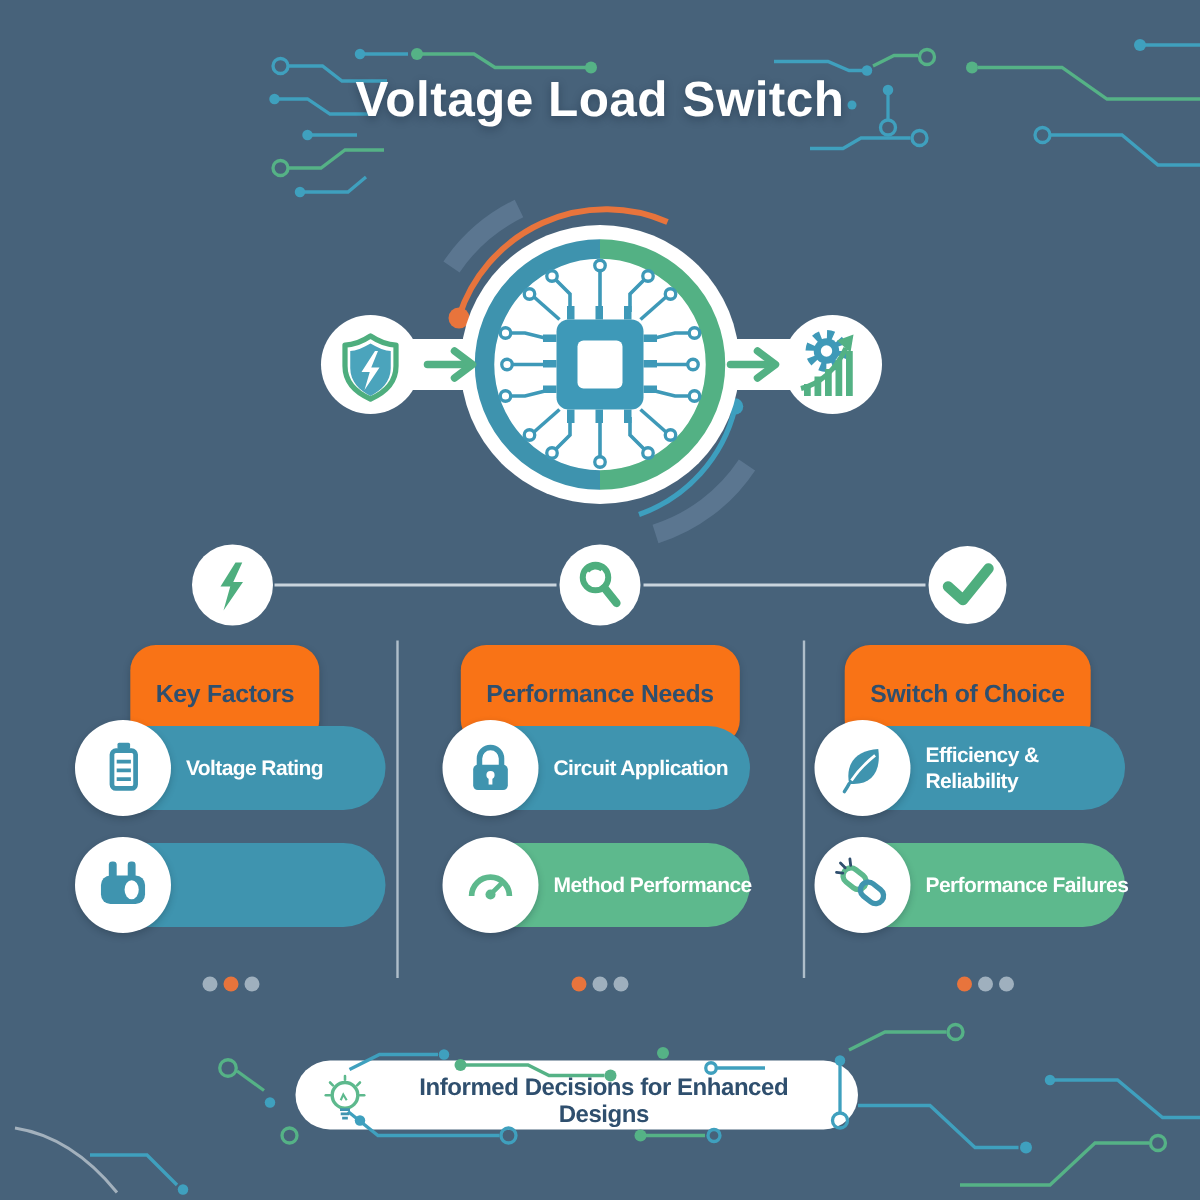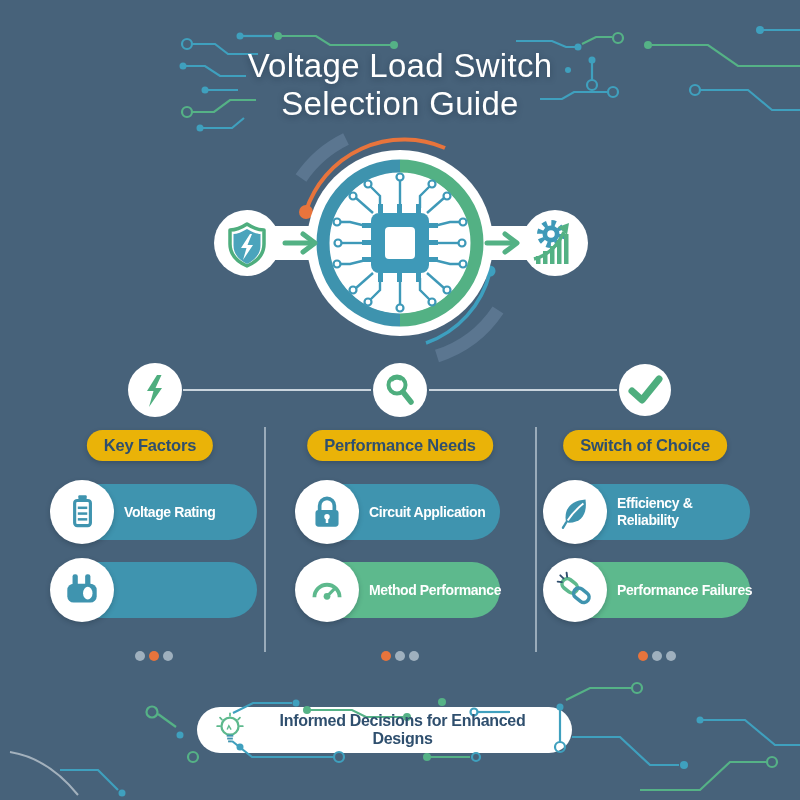--- a/index.html
+++ b/index.html
@@ -14,25 +14,25 @@
   .oc-t{fill:none;stroke:#3fa0be;stroke-width:2.2}
   .oc-g{fill:none;stroke:#55b286;stroke-width:2.2}
   .dc-t{fill:#3fa0be}
   .dc-g{fill:#55b286}
   .ct{stroke:#3e99b8;stroke-width:2.4;fill:none}
   .cterm{fill:#fff;stroke:#3e99b8;stroke-width:2.2}
   .conn{stroke:#c9d4dd;stroke-width:2}
   .divider{stroke:#c2cfd9;stroke-width:1.6;opacity:.85}
 
   .title{position:absolute;top:47px;left:0;width:800px;text-align:center;color:#fff;
-         font-weight:400;font-size:33px;line-height:38px;letter-spacing:.3px;z-index:2;
+         font-weight:700;font-size:33px;line-height:38px;letter-spacing:.3px;z-index:2;
          text-shadow:0 2px 6px rgba(15,30,45,.35)}
 
-  .col-header{position:absolute;top:430px;transform:translateX(-50%);background:#eab308;color:#2f4f6e;
-         font-weight:700;font-size:16.5px;letter-spacing:-.2px;padding:6px 17px;border-radius:17px;
+  .col-header{position:absolute;top:430px;transform:translateX(-50%);background:#f97316;color:#2f4f6e;
+         font-weight:700;font-size:16.5px;letter-spacing:-.2px;padding:24px 17px;border-radius:17px;
          white-space:nowrap;z-index:2;box-shadow:0 2px 5px rgba(15,30,45,.25)}
   .col-header.c1{left:150px}
   .col-header.c2{left:400px}
   .col-header.c3{left:645px}
 
   .pill{position:absolute;height:56px;border-radius:28px;color:#fff;z-index:2}
   .pill[data-color="teal"]{background:#3f94af}
   .pill[data-color="green"]{background:#5db98d}
   .pill .label{position:absolute;left:70px;top:50%;transform:translateY(-50%);
          font-weight:700;font-size:14px;line-height:17px;letter-spacing:-.4px;white-space:pre}
@@ -48,21 +48,21 @@
 
   .dots{position:absolute;top:651px;display:flex;gap:4px;z-index:2}
   .dots.c1{left:135px}
   .dots.c2{left:381px}
   .dots.c3{left:638px}
   .dot{width:10px;height:10px;border-radius:50%}
   .dot[data-color="orange"]{background:#e8743c}
   .dot[data-color="gray"]{background:#9fb0be}
 
   .footer-banner{position:absolute;left:197px;top:707px;width:375px;height:46px;border-radius:24px;
-         display:flex;align-items:center;z-index:3}
+         display:flex;align-items:flex-end;z-index:3}
   .footer-banner .bulb{width:38px;height:38px;margin-left:14px;flex:0 0 auto}
   .footer-text{flex:1;text-align:center;color:#2f4f6e;font-weight:700;font-size:16px;
          letter-spacing:-.3px;padding-right:16px}
 </style>
 </head>
 <body>
 
 <div class="page">
 
   <svg class="decor" viewBox="0 0 800 800">
@@ -254,21 +254,20 @@
       <path d="M640,790 H700 L730,762 H766" class="lg"></path>
       <circle cx="772" cy="762" r="5" class="oc-g"></circle>
       <path d="M10,752 Q48,758 78,795" stroke="rgba(255,255,255,.5)" stroke-width="2" fill="none"></path>
       <path d="M60,770 H98 L118,790" class="lt"></path>
       <circle cx="122" cy="793" r="3.5" class="dc-t"></circle>
     </g>
   </svg>
 
   <div class="title">
     <div>Voltage Load Switch</div>
-    <div>Selection Guide</div>
   </div>
 
   <div class="col-header c1">Key Factors</div>
   <div class="col-header c2">Performance Needs</div>
   <div class="col-header c3">Switch of Choice</div>
 
   <div class="pill p-c1 p-r1" data-color="teal">
     <div class="badge">
       <svg viewBox="0 0 40 40">
         <rect x="13" y="9" width="15" height="24" rx="2.5" fill="none" stroke="#3f94af" stroke-width="3"></rect>

